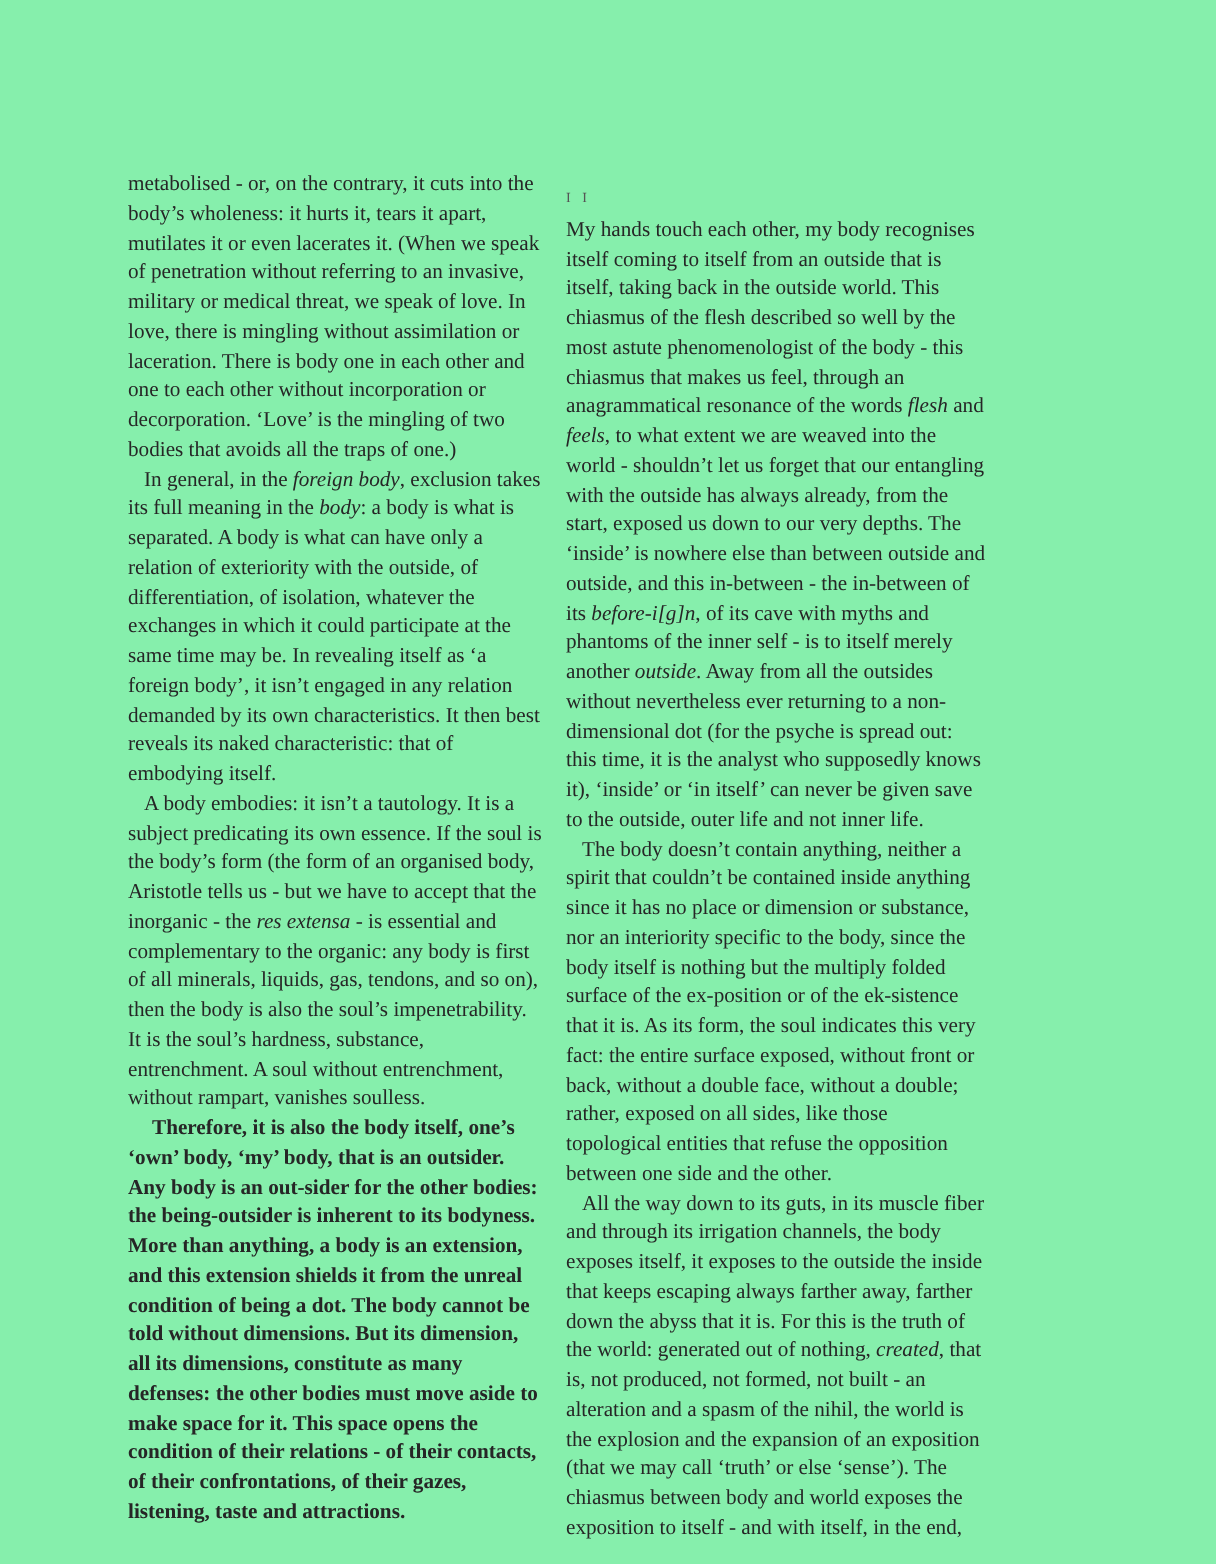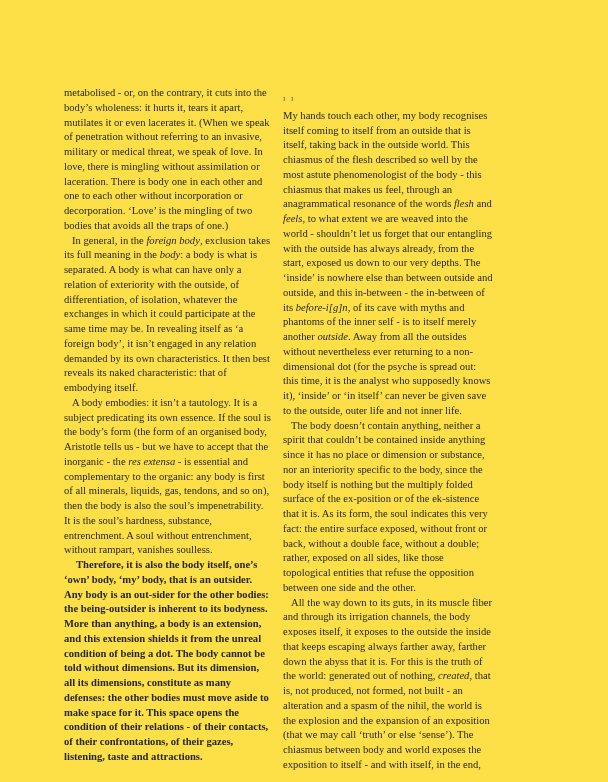--- a/index.html
+++ b/index.html
@@ -13,21 +13,21 @@
       position: relative;
       overflow: hidden;
       font-family: "Liberation Serif", "DejaVu Serif", serif;
       color: #262626;
     }
     .page {
       position: absolute;
       left: 0; top: 0;
       width: 608px;
       height: 782px;
-      background: #fde047;
+      background: #86efac;
     }
     .column {
       position: absolute;
       font-size: 10.6px;
       line-height: 14.75px;
       text-align: left;
       hyphens: none;
     }
     .col-left {
       left: 64px;

